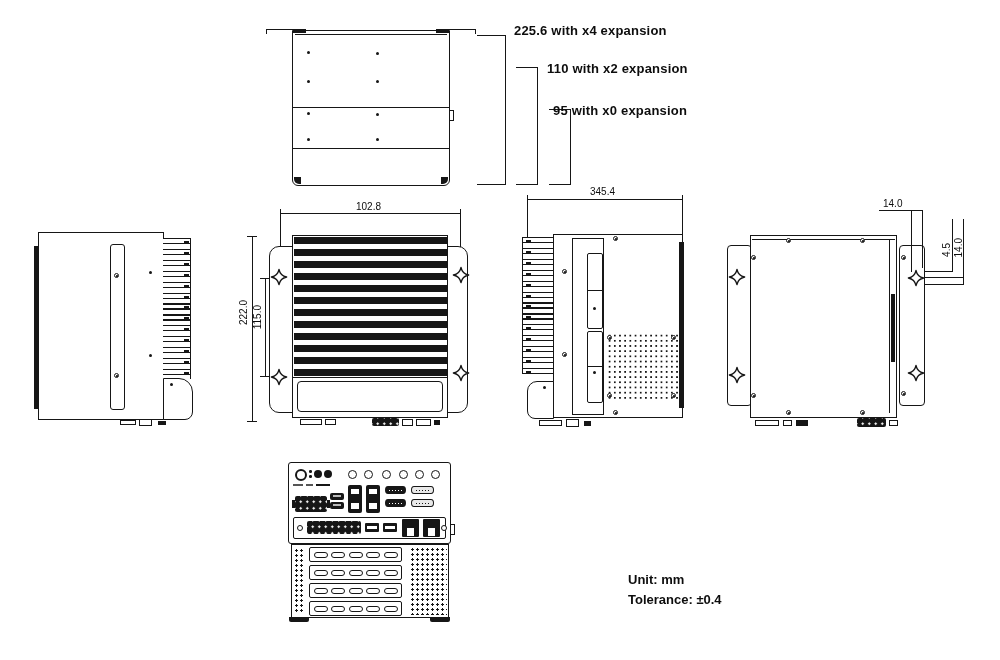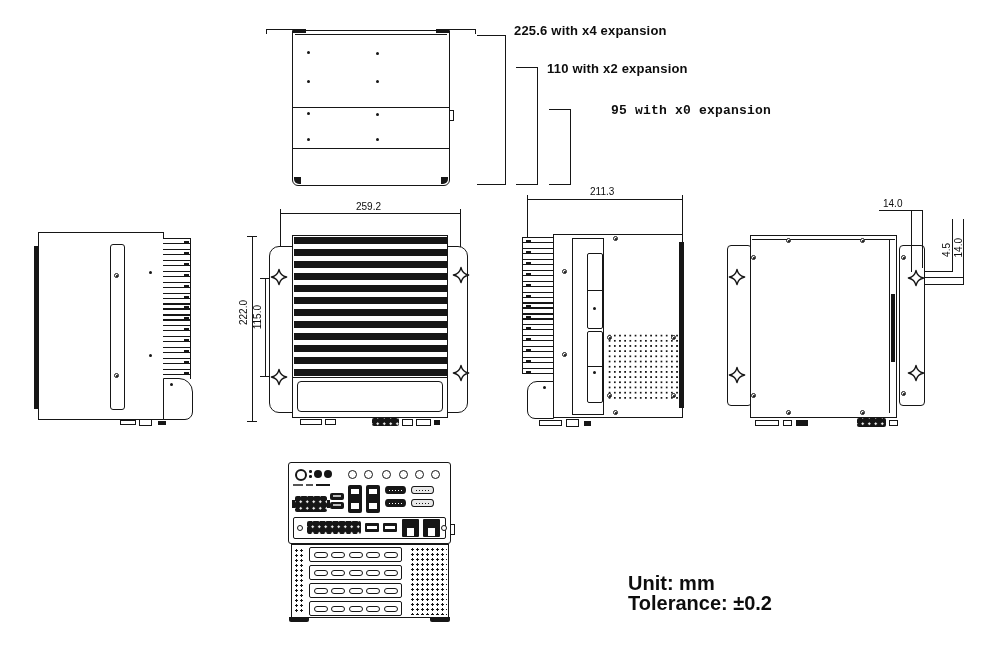--- a/index.html
+++ b/index.html
@@ -11,21 +11,21 @@
   .bx  { position:absolute; border:1.2px solid #161616; background:#fff; }
   .blk { position:absolute; background:#161616; }
   .scr { position:absolute; width:5px; height:5px; border:1px solid #161616; border-radius:50%; background:#fff; }
   .scr::after { content:""; position:absolute; left:1.1px; top:1.1px; width:1.7px; height:1.7px; background:#161616; border-radius:50%; }
   .dot { position:absolute; width:3px; height:3px; background:#161616; border-radius:50%; }
   .ring{ position:absolute; border:1.4px solid #161616; border-radius:50%; background:#fff; }
 
   .lbl { position:absolute; font-size:13px; font-weight:600; letter-spacing:.2px; white-space:nowrap; color:#0d0d0d; }
   .dim { position:absolute; font-size:10px; font-weight:500; white-space:nowrap; color:#0d0d0d; }
   .dimv{ writing-mode:vertical-rl; transform:rotate(180deg); }
-  .note{ position:absolute; font-size:20px; font-weight:700; color:#0d0d0d; }
+  .note{ position:absolute; font-size:13px; font-weight:700; color:#0d0d0d; }
 
   .finsF   { position:absolute; background:repeating-linear-gradient(180deg,#161616 0 7px,#fff 7px 12px); }
   .finsSide{ position:absolute; background:repeating-linear-gradient(180deg,#161616 0 1.2px,#fff 1.2px 5px,#161616 5px 6.2px,#fff 6.2px 10.9px); }
   .finPins { position:absolute; background:repeating-linear-gradient(180deg,transparent 0 2px,#161616 2px 4.4px,transparent 4.4px 10.9px); }
   .vent    { position:absolute; background-image:radial-gradient(#161616 1.15px,transparent 1.3px); background-size:5.2px 5.2px; }
 
   .term { position:absolute; background:#161616; border-radius:2px;
           background-image:radial-gradient(#fff 1.1px,transparent 1.25px);
           background-size:6.5px 6.5px; background-position:2.5px 2.5px; }
   .stack{ position:absolute; background:#161616; border-radius:2px; }
@@ -92,21 +92,21 @@
     <div class="lbl" style="left:514px;top:23px;">225.6 with x4 expansion</div>
 
     <div class="v" style="left:537px;top:67px;height:118px;"></div>
     <div class="h" style="left:516px;top:67px;width:21px;"></div>
     <div class="h" style="left:516px;top:184px;width:21px;"></div>
     <div class="lbl" style="left:547px;top:61px;">110 with x2 expansion</div>
 
     <div class="v" style="left:570px;top:109px;height:76px;"></div>
     <div class="h" style="left:549px;top:109px;width:21px;"></div>
     <div class="h" style="left:549px;top:184px;width:21px;"></div>
-    <div class="lbl" style="left:611px;top:103px;font-family:Liberation Mono, monospace;">95 with x0 expansion</div>
+    <div class="lbl" style="left:553px;top:103px;">95 with x0 expansion</div>
   </div>
 
   <div>
     <div class="bx" style="left:38px;top:232px;width:126px;height:188px;border-width:1.4px;"></div>
     <div class="blk" style="left:34px;top:246px;width:5px;height:163px;"></div>
     <div class="bx" style="left:110px;top:244px;width:15px;height:166px;border-radius:3px;"></div>
     <div class="scr" style="left:114px;top:273px;"></div>
     <div class="scr" style="left:114px;top:373px;"></div>
     <div class="dot" style="left:149px;top:271px;"></div>
     <div class="dot" style="left:149px;top:354px;"></div>
@@ -114,21 +114,21 @@
     <div class="v" style="left:190px;top:238px;height:141px;"></div>
     <div class="finPins" style="left:184px;top:239px;width:4.5px;height:140px;"></div>
     <div class="bx" style="left:163px;top:378px;width:30px;height:42px;border-radius:0 14px 8px 0;"></div>
     <div class="dot" style="left:170px;top:383px;"></div>
     <div class="bx" style="left:120px;top:420px;width:16px;height:5px;"></div>
     <div class="bx" style="left:139px;top:419px;width:13px;height:7px;"></div>
     <div class="blk" style="left:158px;top:421px;width:8px;height:4px;"></div>
   </div>
 
   <div>
-    <div class="dim" style="left:356px;top:201px;">259.2</div>
+    <div class="dim" style="left:356px;top:201px;">102.8</div>
     <div class="h" style="left:280px;top:213px;width:181px;"></div>
     <div class="v" style="left:280px;top:209px;height:8px;"></div>
     <div class="v" style="left:460px;top:209px;height:8px;"></div>
     <div class="v" style="left:280px;top:217px;height:60px;"></div>
     <div class="v" style="left:460px;top:217px;height:57px;"></div>
 
     <div class="v" style="left:252px;top:236px;height:186px;"></div>
     <div class="h" style="left:247px;top:236px;width:10px;"></div>
     <div class="h" style="left:247px;top:421px;width:10px;"></div>
     <div class="dim dimv" style="left:238px;top:300px;">222.0</div>
@@ -156,21 +156,21 @@
       </svg>
     <div class="bx" style="left:300px;top:419px;width:22px;height:6px;"></div>
     <div class="bx" style="left:325px;top:419px;width:11px;height:6px;"></div>
     <div class="term" style="left:372px;top:418px;width:27px;height:8px;"></div>
     <div class="bx" style="left:402px;top:419px;width:11px;height:7px;"></div>
     <div class="bx" style="left:416px;top:419px;width:15px;height:7px;"></div>
     <div class="blk" style="left:434px;top:420px;width:6px;height:5px;"></div>
   </div>
 
   <div>
-    <div class="dim" style="left:590px;top:186px;">211.3</div>
+    <div class="dim" style="left:590px;top:186px;">345.4</div>
     <div class="h" style="left:527px;top:199px;width:156px;"></div>
     <div class="v" style="left:527px;top:195px;height:8px;"></div>
     <div class="v" style="left:682px;top:195px;height:8px;"></div>
     <div class="v" style="left:527px;top:203px;height:34px;"></div>
     <div class="v" style="left:682px;top:203px;height:31px;"></div>
 
     <div class="finsSide" style="left:523px;top:237px;width:30px;height:137px;"></div>
     <div class="v" style="left:522px;top:237px;height:137px;"></div>
     <div class="finPins" style="left:526px;top:238px;width:4.5px;height:136px;"></div>
     <div class="bx" style="left:553px;top:234px;width:130px;height:184px;border-width:1.4px;"></div>
@@ -311,16 +311,16 @@
         <i class="oval"></i>
         <i class="oval"></i>
         <i class="oval"></i>
     </div>
     <div class="blk" style="left:289px;top:617px;width:20px;height:5px;border-radius:0 0 2px 2px;"></div>
     <div class="blk" style="left:430px;top:617px;width:20px;height:5px;border-radius:0 0 2px 2px;"></div>
   </div>
 
   <div>
     <div class="note" style="left:628px;top:572px;">Unit: mm</div>
-    <div class="note" style="left:628px;top:592px;">Tolerance: ±0.2</div>
+    <div class="note" style="left:628px;top:592px;">Tolerance: ±0.4</div>
   </div>
 
 </div>
 
 </body></html>

